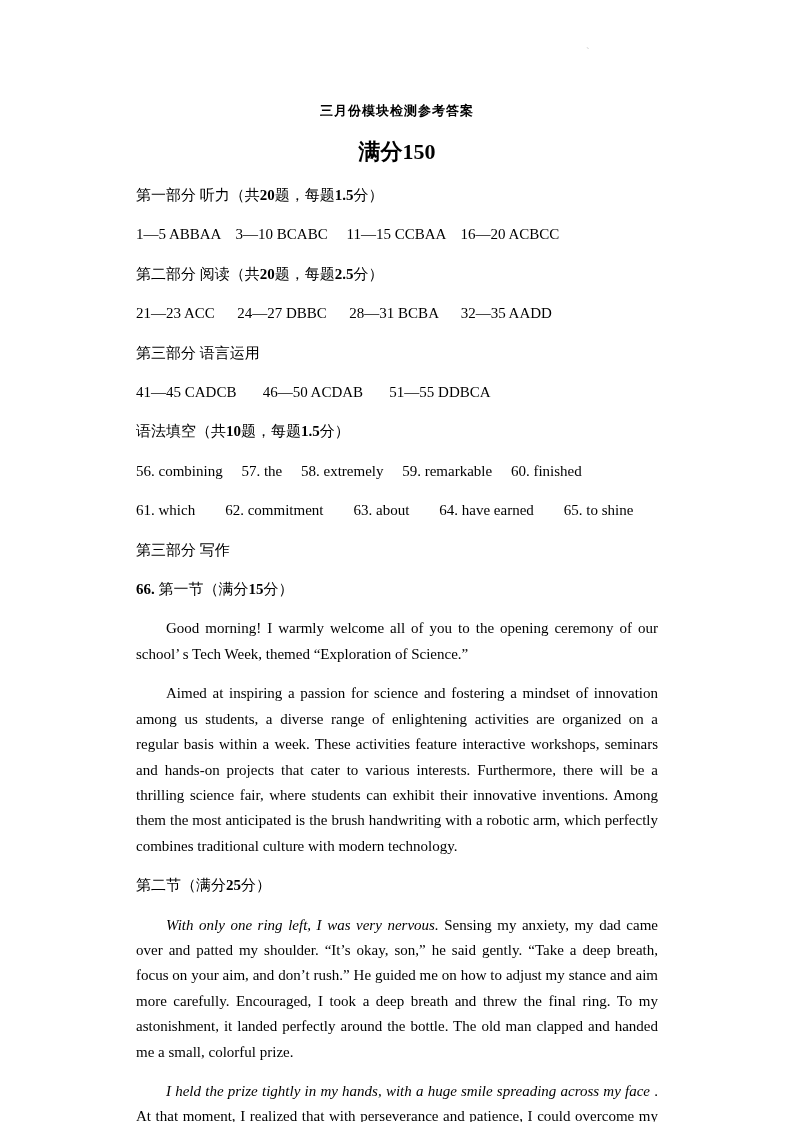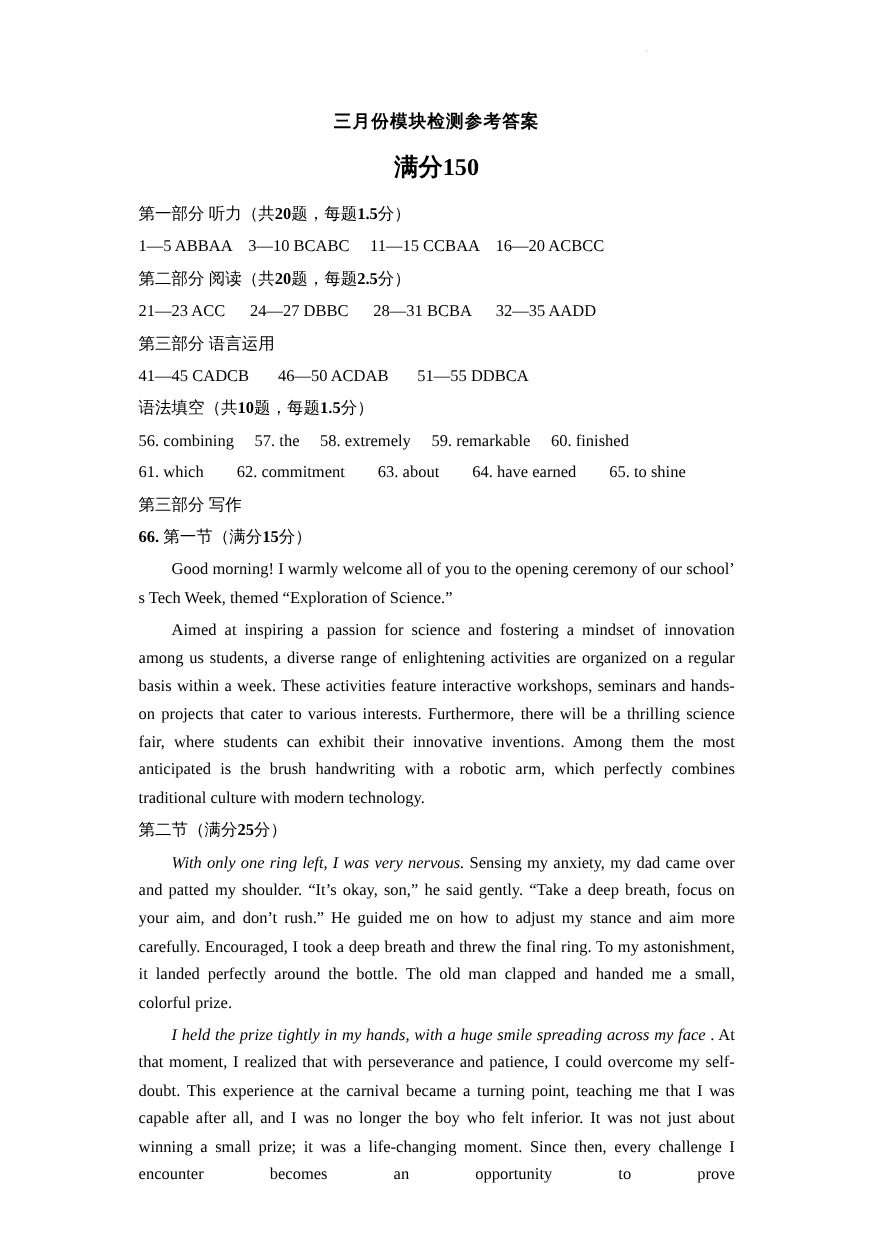--- a/index.html
+++ b/index.html
@@ -24,36 +24,36 @@
   }
   .stray {
     position: absolute;
     left: 586px;
     top: 46px;
     color: #c9c9c9;
     font-size: 11px;
     line-height: 11px;
   }
   .title {
-    font-size: 16px;
+    font-size: 13px;
     font-weight: 700;
     text-align: center;
     margin: 0 0 14px 0;
     line-height: 24px;
     letter-spacing: 1px;
   }
   .subtitle {
     font-size: 22px;
     font-weight: 700;
     text-align: center;
     margin: 0 0 16px 0;
     line-height: 30px;
   }
   .blk {
-    margin: 4px;
+    margin: 14px;
     font-size: 15px;
     line-height: 25.4px;
   }
   .line {
     white-space: pre-wrap;
     text-align: left;
   }
   .para {
     text-align: justify;
   }

